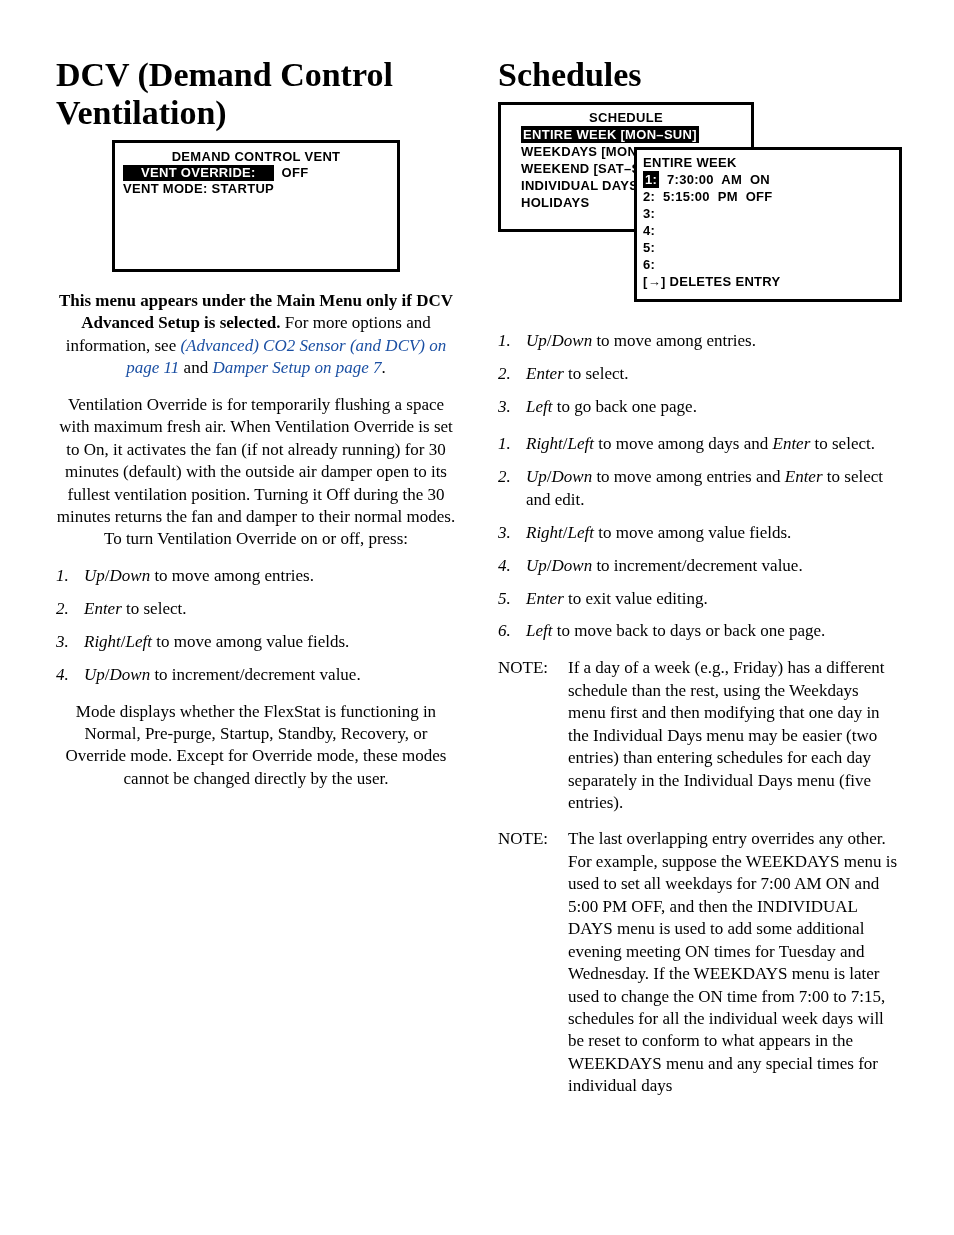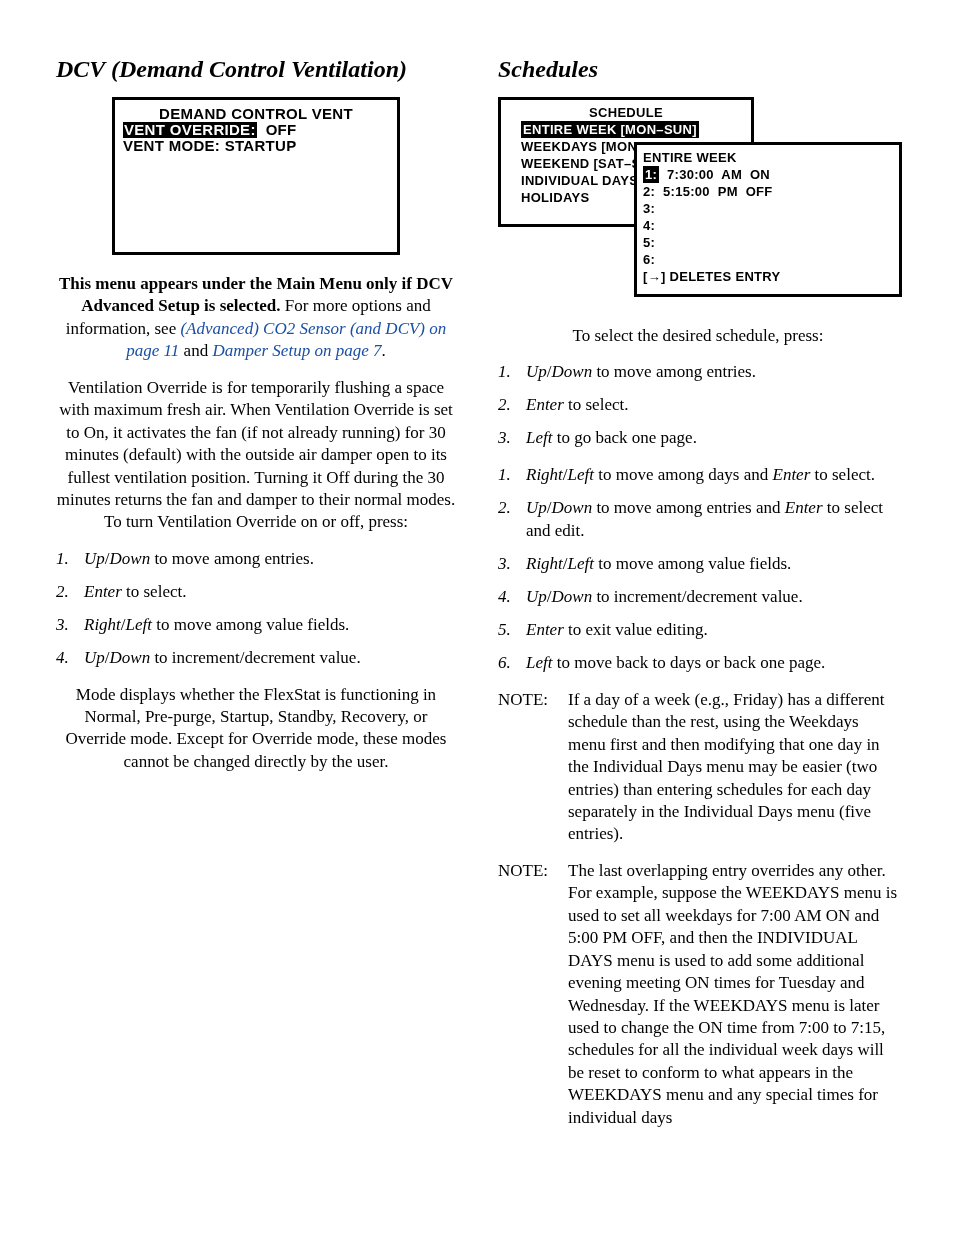--- a/index.html
+++ b/index.html
@@ -1,31 +1,31 @@
 <!DOCTYPE html>
 <html><head>
 <meta charset="utf-8">
 <style>
   * { box-sizing: border-box; margin: 0; padding: 0; }
   html, body { width: 954px; background: #fff; font-family: "Palatino Linotype", "Book Antiqua", Palatino, serif; color: #000; }
   .page { width: 954px; padding: 56px 56px 40px 56px; }
   .columns { display: flex; gap: 42px; }
   .col { flex: 1 1 0; min-width: 0; }
-  h1 { font-size: 24px; font-weight: bold; margin-bottom: 14px; font-style: italic; }
+  h1 { font-size: 34px; font-weight: bold; margin-bottom: 8px; }
   .lcd {
-    width: 288px; height: 158px;
+    width: 288px; height: 132px;
     border: 3px solid #000; margin: 0 auto 18px auto;
     font-family: "Arial Black", Impact, sans-serif;
     font-weight: 900;
-    font-size: 15px; line-height: 16px;
+    font-size: 13px; line-height: 16px;
     padding: 6px 8px;
     letter-spacing: 0.3px;
   }
   .lcd .center { text-align: center; }
-  .lcd .inv { background: #000; color: #fff; padding: 0 1px; display: inline-block; }
+  .lcd .inv { background: #000; color: #fff; padding: 0 18px; display: inline-block; }
   .para { font-size: 17px; line-height: 1.32; margin: 0 0 14px 0; text-align: center; }
   .para .bold { font-weight: bold; }
   .link { color: #1a4fa3; font-style: italic; }
   ol.numlist { list-style: none; margin: 0 0 14px 0; padding: 0; }
   ol.numlist li { display: flex; font-size: 17px; line-height: 1.35; margin-bottom: 10px; }
   ol.numlist li .num { width: 28px; flex: 0 0 28px; font-style: italic; }
   ol.numlist li .body { flex: 1; }
   ol.numlist li .body .it { font-style: italic; }
   .note { display: flex; font-size: 17px; line-height: 1.32; margin-bottom: 14px; }
   .note .label { flex: 0 0 70px; }
@@ -124,21 +124,20 @@
               <div class="row">2:  5:15:00  PM  OFF</div>
               <div class="row">3:</div>
               <div class="row">4:</div>
               <div class="row">5:</div>
               <div class="row">6:</div>
             </div>
           <div>[→] DELETES ENTRY</div>
         </div>
       </div>
 
-      <p class="para">To select the desired schedule, press:</p>
       <ol class="numlist" id="right-list1">
           <li>
             <span class="num">1.</span>
             <span class="body"><span class="it">Up</span>/<span class="it">Down</span> to move among entries.</span>
           </li>
           <li>
             <span class="num">2.</span>
             <span class="body"><span class="it">Enter</span> to select.</span>
           </li>
           <li>

